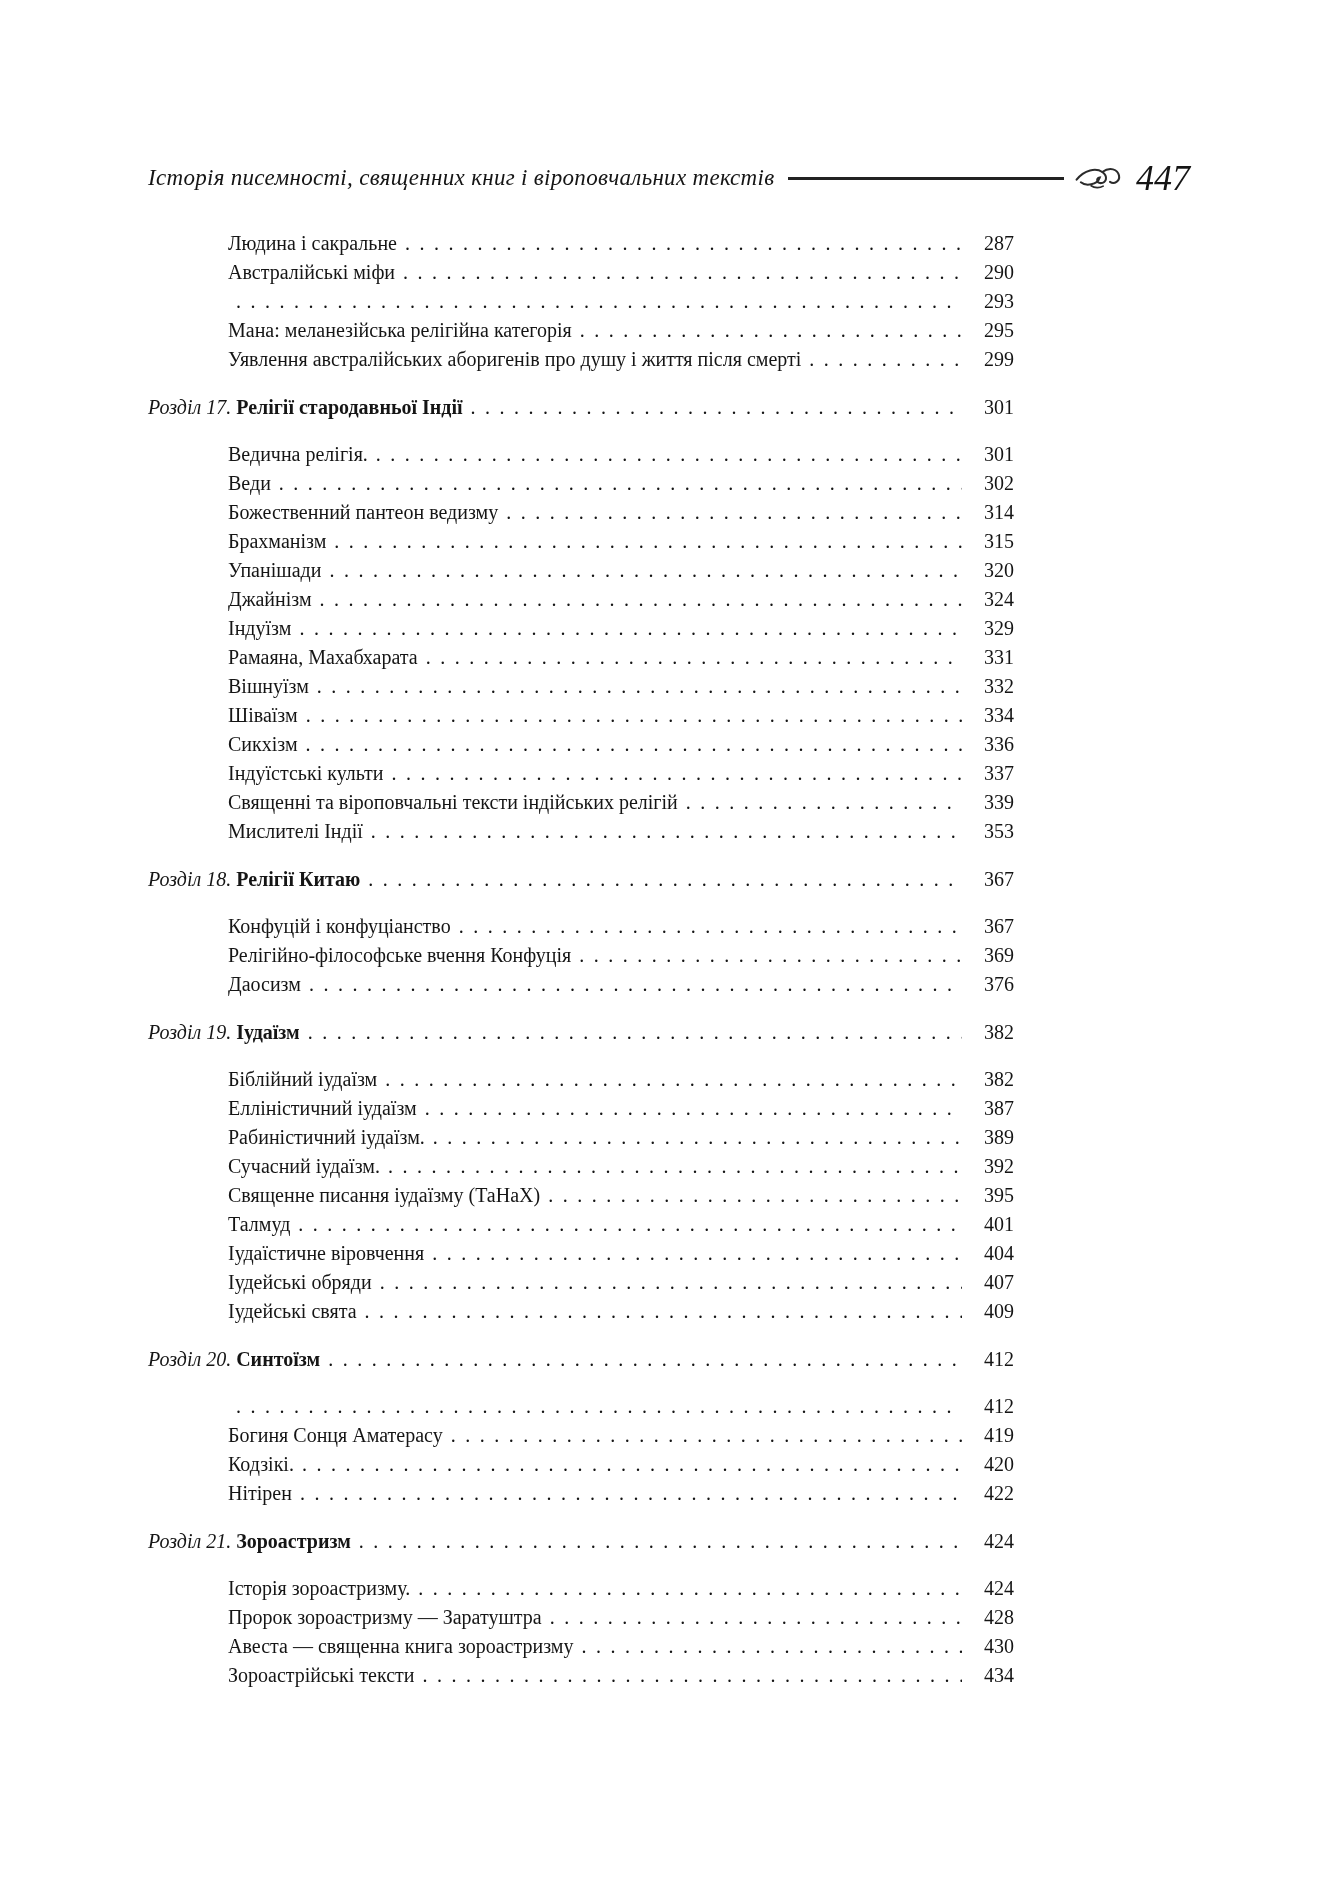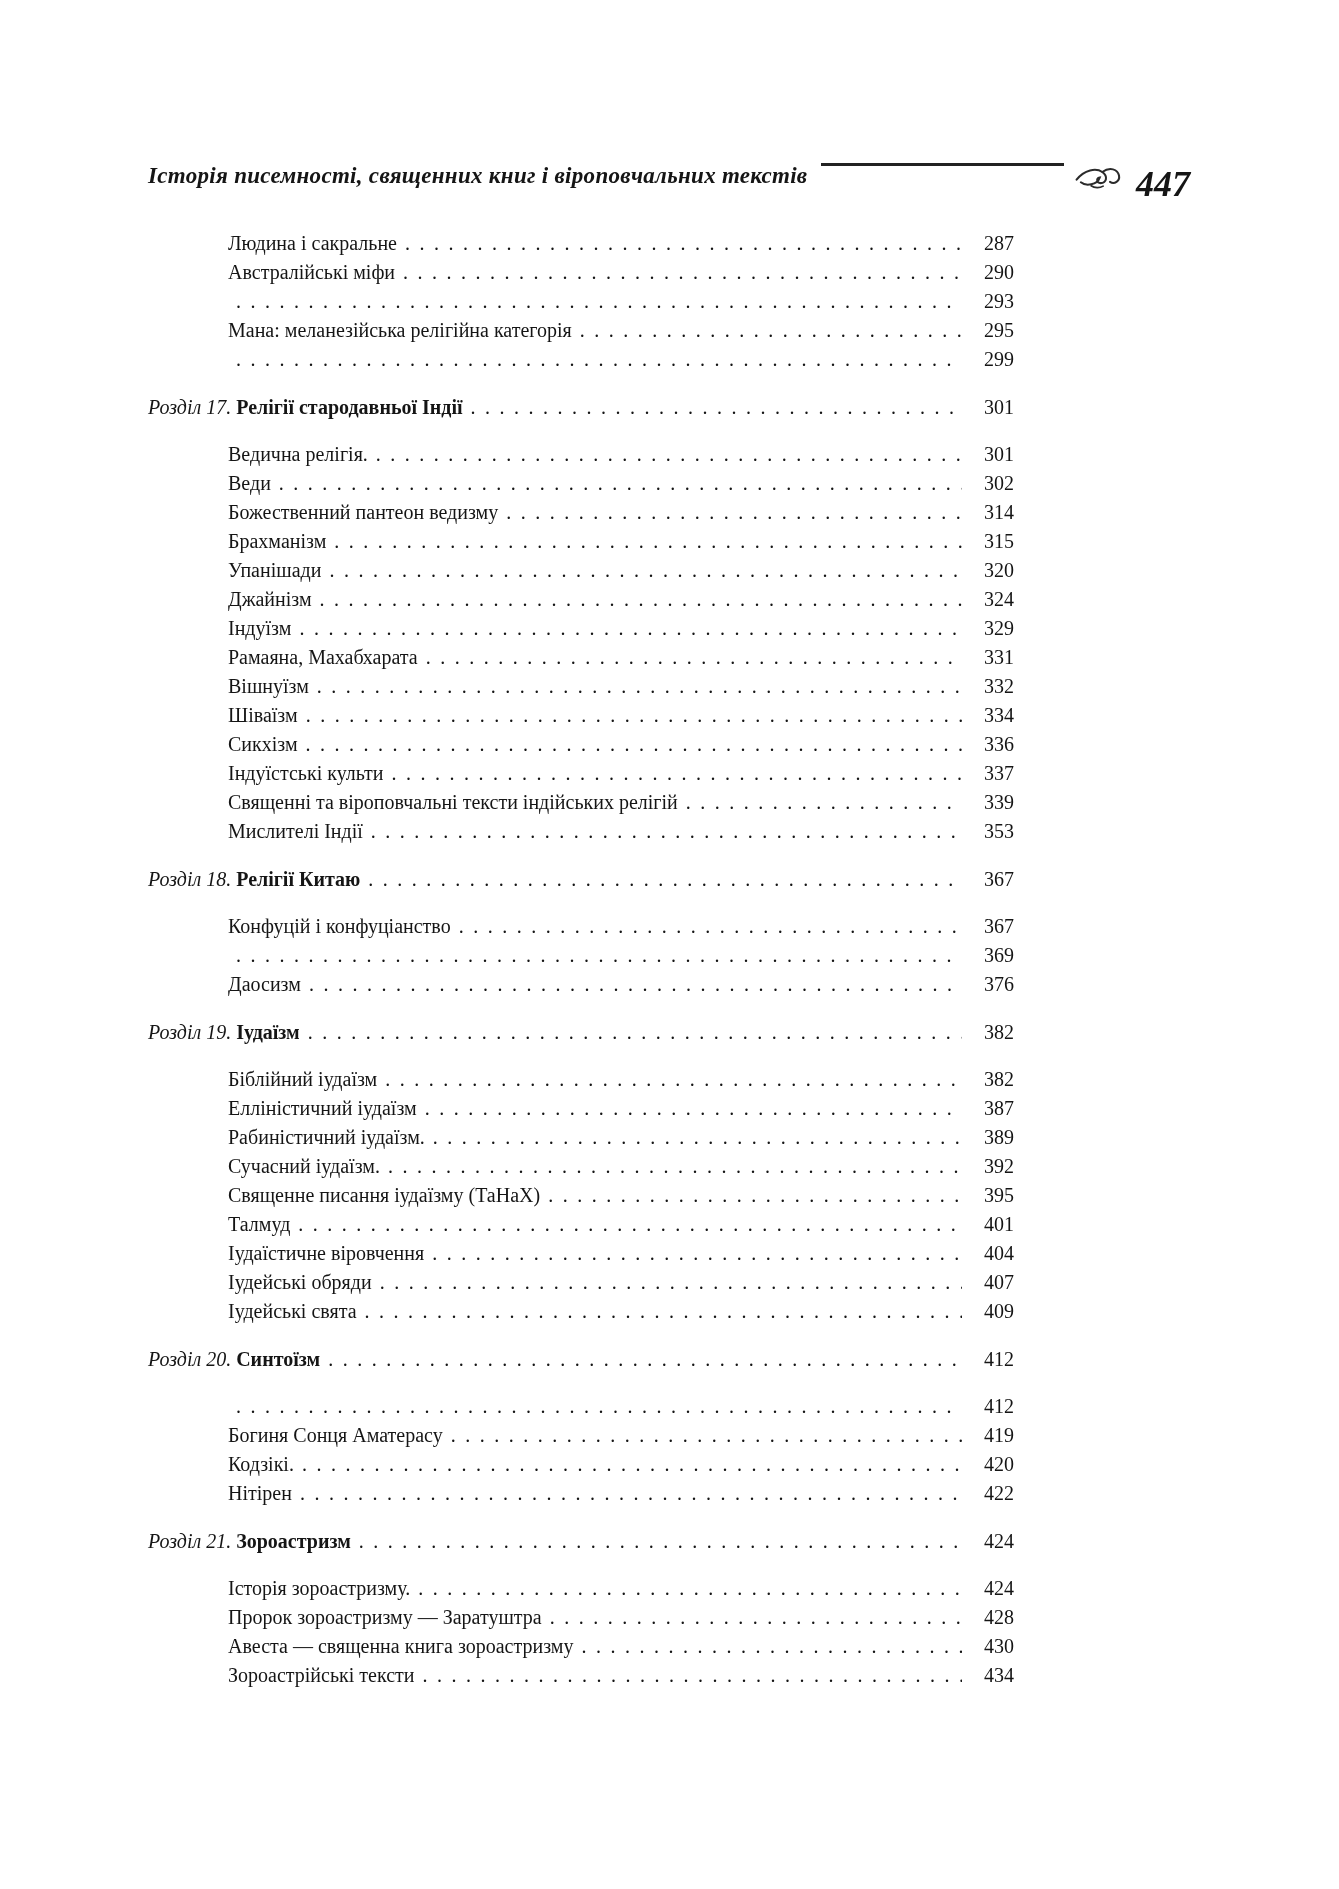--- a/index.html
+++ b/index.html
@@ -14,23 +14,23 @@
     box-sizing: border-box;
     background: #ffffff;
     color: #151515;
     font-family: "Liberation Serif", "DejaVu Serif", serif;
     padding: 163px 0 0 148px;
     overflow: hidden;
   }
   
   .header {
     display: flex;
+    align-items: center;
     width: 1042px;
     height: 30px;
-    font-weight: bold;
   }
   .running-title {
     font-style: italic;
     font-size: 23px;
     white-space: nowrap;
     letter-spacing: 0.3px;
   }
   .header-rule {
     flex: 1;
     height: 0;
@@ -124,20 +124,21 @@
       <div class="row entry">
         <span class="dots">........................................................................................................................</span>
         <span class="pg">293</span>
       </div>
       <div class="row entry">
         <span class="title">Мана: меланезійська релігійна категорія</span>
         <span class="dots">........................................................................................................................</span>
         <span class="pg">295</span>
       </div>
       <div class="row entry">
+        <span class="title">Уявлення австралійських аборигенів  про душу і життя після смерті</span>
         <span class="dots">........................................................................................................................</span>
         <span class="pg">299</span>
       </div>
       <div class="row chapter">
         <span class="title"><span class="ch-label">Розділ 17.</span> <span class="ch-title">Релігії стародавньої Індії</span></span>
         <span class="dots">........................................................................................................................</span>
         <span class="pg">301</span>
       </div>
       <div class="row entry">
         <span class="title">Ведична релігія.</span>
@@ -213,20 +214,21 @@
         <span class="title"><span class="ch-label">Розділ 18.</span> <span class="ch-title">Релігії Китаю</span></span>
         <span class="dots">........................................................................................................................</span>
         <span class="pg">367</span>
       </div>
       <div class="row entry">
         <span class="title">Конфуцій і конфуціанство</span>
         <span class="dots">........................................................................................................................</span>
         <span class="pg">367</span>
       </div>
       <div class="row entry">
+        <span class="title">Релігійно-філософське вчення Конфуція</span>
         <span class="dots">........................................................................................................................</span>
         <span class="pg">369</span>
       </div>
       <div class="row entry">
         <span class="title">Даосизм</span>
         <span class="dots">........................................................................................................................</span>
         <span class="pg">376</span>
       </div>
       <div class="row chapter">
         <span class="title"><span class="ch-label">Розділ 19.</span> <span class="ch-title">Іудаїзм</span></span>

